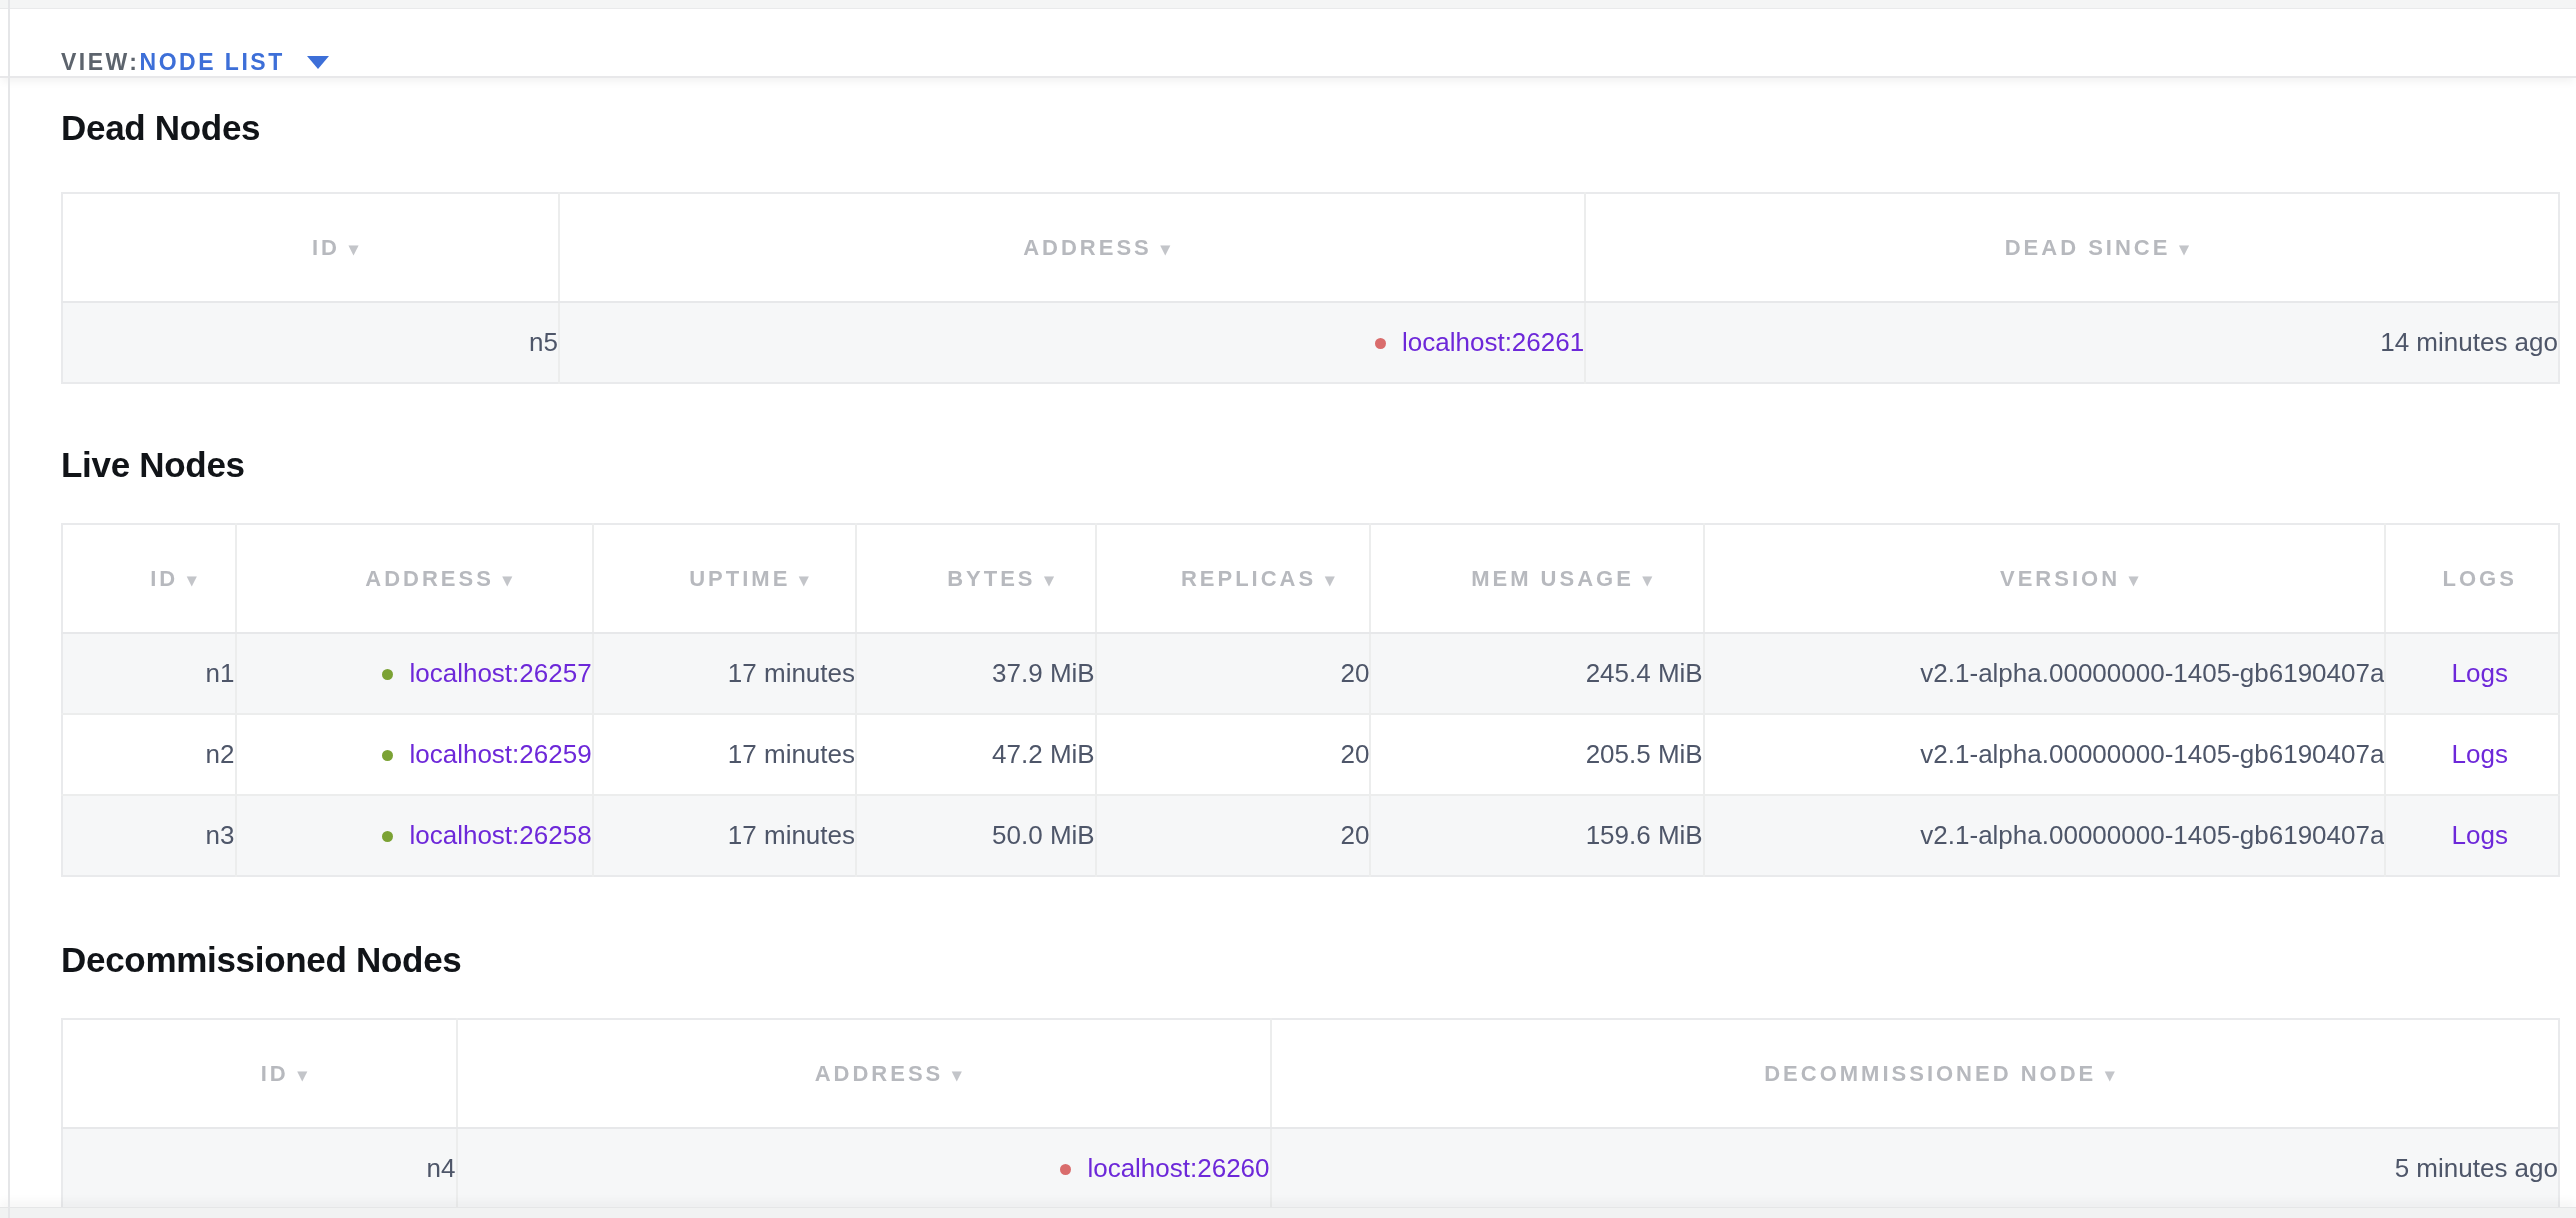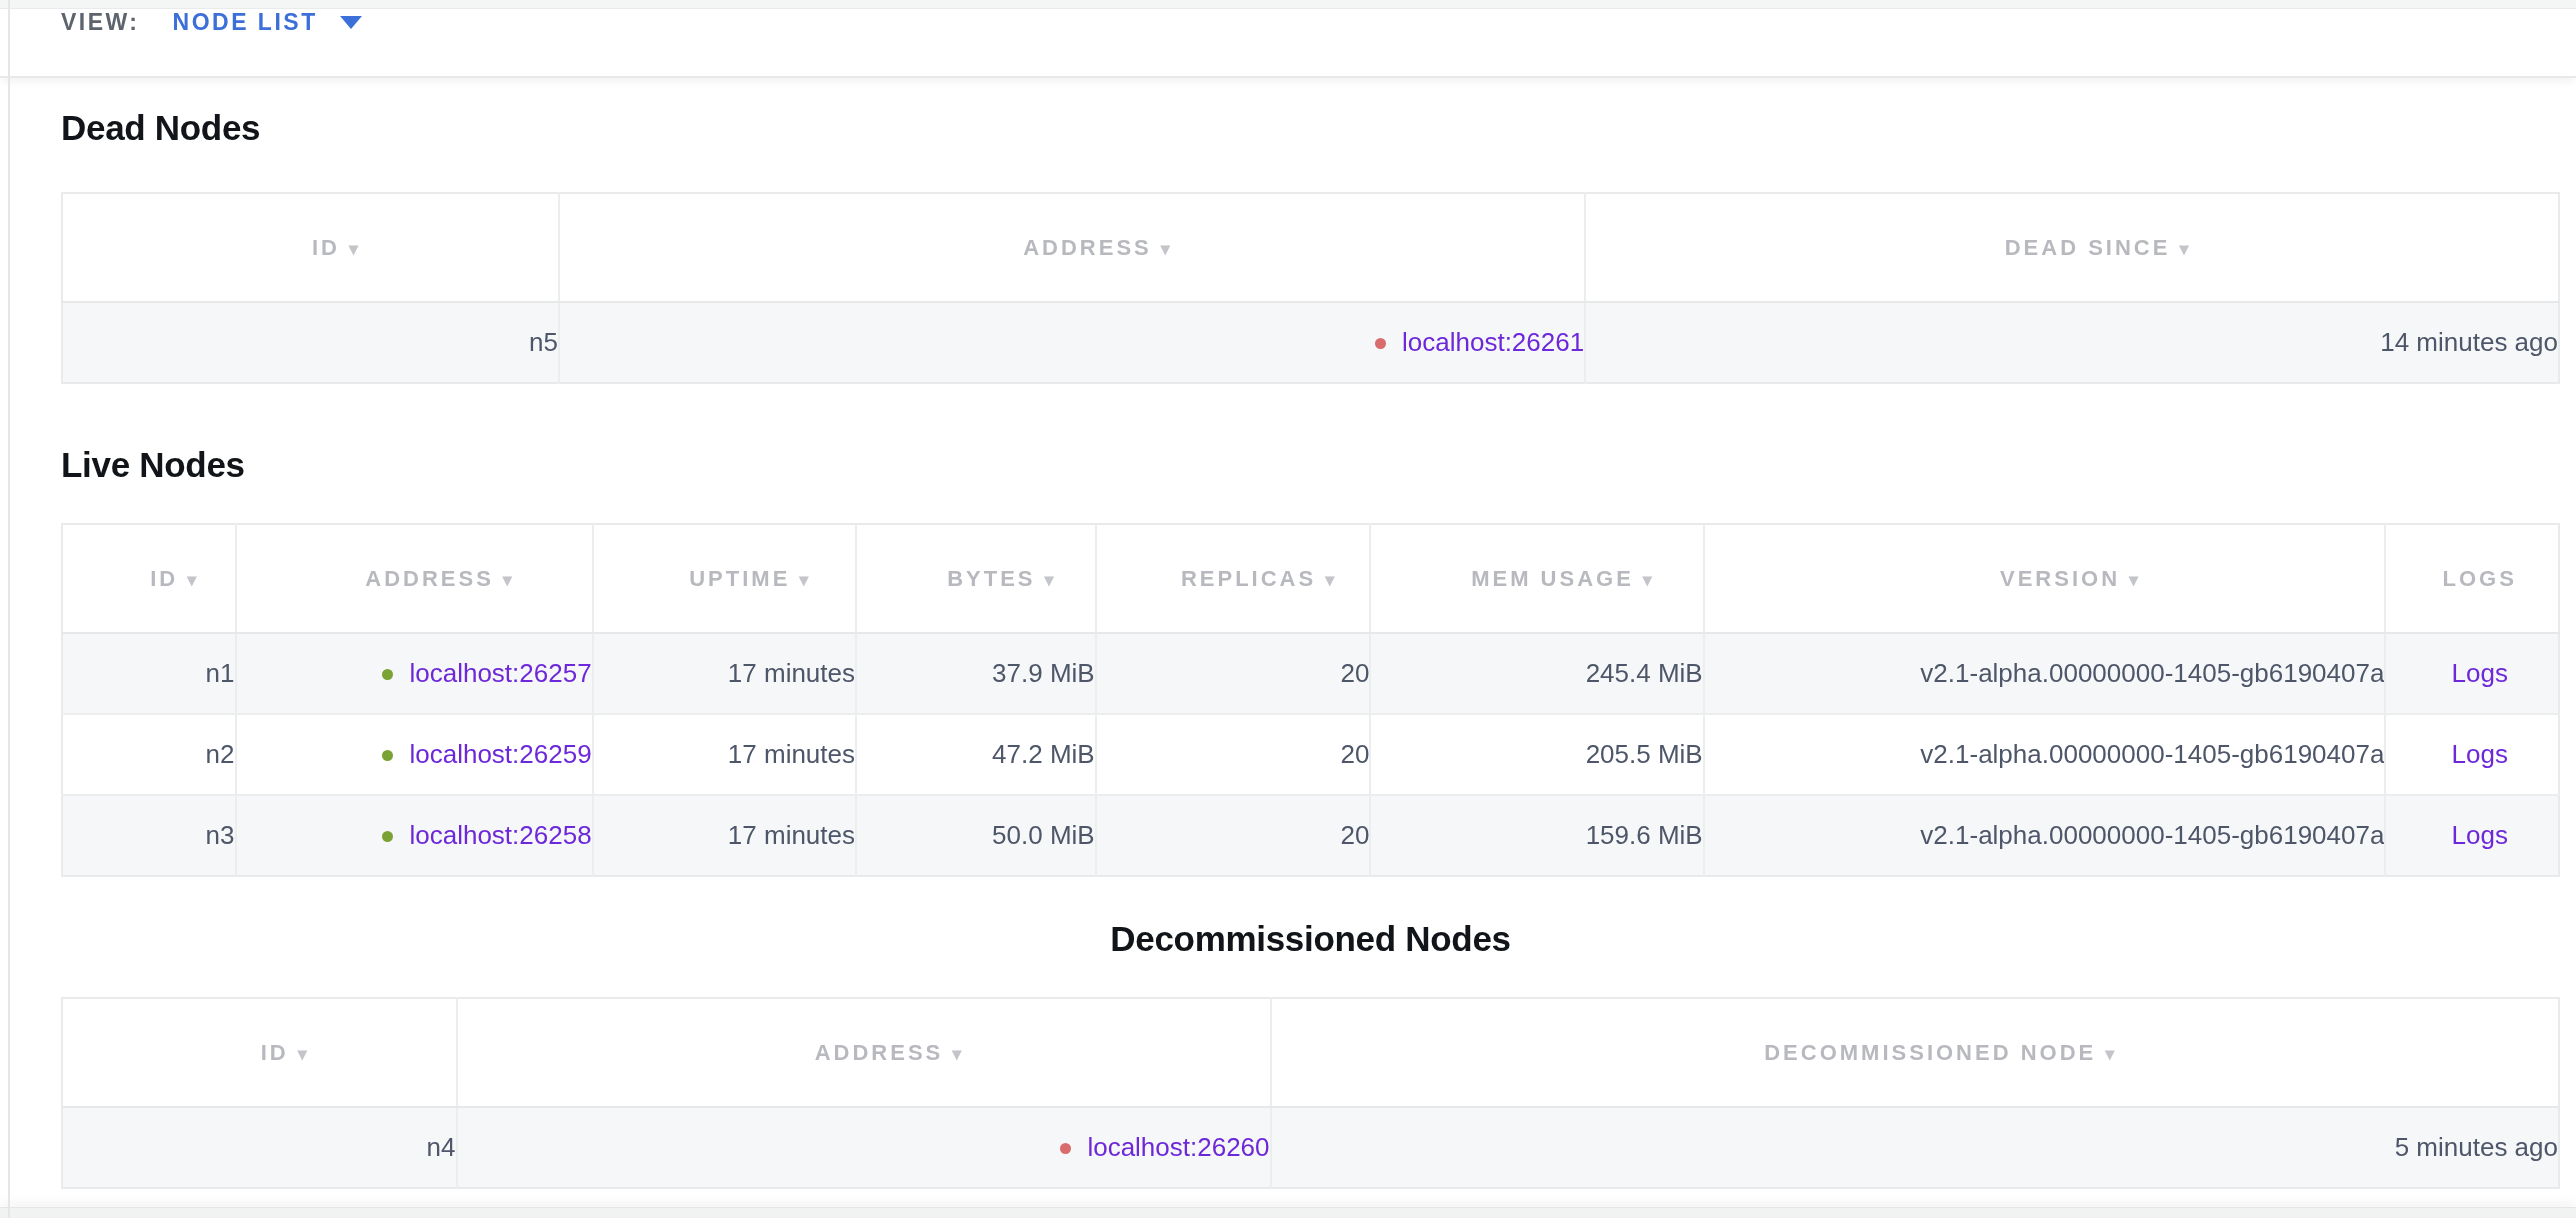--- a/index.html
+++ b/index.html
@@ -12,36 +12,36 @@
   .left-line { position:absolute; top:0; left:8px; width:2px; height:1219px;
                background:#e5e6e8; z-index:6; }
   .bottom-strip { position:absolute; bottom:0; left:0; width:2576px; height:11px;
                background:#f1f2f2; border-top:1px solid #e5e6e7;
                box-shadow:0 -6px 10px rgba(0,0,0,0.04); z-index:5; }
 
   
   .topbar { position:relative; margin-top:9px; height:69px; background:#fff;
             border-bottom:2px solid #e8e8ea;
             box-shadow:0 6px 8px -2px rgba(0,0,0,0.05);
-            display:flex; align-items:flex-start; padding-left:61px; z-index:4;gap:33px; }
+            display:flex; align-items:flex-end; padding-left:61px; z-index:4; }
   .view-label { font-size:23px; letter-spacing:2.5px; color:#5d646d; font-weight:bold; }
   .view-select { display:flex; align-items:center; cursor:pointer;
                  background:none; border:none; }
   .view-selected { font-size:23px; letter-spacing:2.5px; color:#3d6fd8; font-weight:bold; }
   .dd-arrow { width:0; height:0; margin-left:22px;
               border-left:11px solid transparent; border-right:11px solid transparent;
               border-top:13px solid #3d6fd8; }
 
   
   main { padding:0 16px 0 61px; }
   h2.section-title { font-size:35px; line-height:44px; font-weight:bold; color:#111418;
                      letter-spacing:-0.3px; }
   .sec-dead  h2 { margin-top:28px; }
   .sec-live  h2 { margin-top:59px; }
-  .sec-decom h2 { margin-top:40px;text-align:center; }
+  .sec-decom h2 { margin-top:61px; }
 
   table { width:2499px; border-collapse:collapse; table-layout:fixed;
           background:#fff; border:2px solid #e9eaec; }
   .sec-dead  table { margin-top:42px; }
   .sec-live  table { margin-top:36px; }
   .sec-decom table { margin-top:36px; }
 
   th { height:109px; text-align:center; vertical-align:middle; padding-left:52px;
        font-size:22px; font-weight:bold; letter-spacing:3px; color:#b7b9be;
        border-right:2px solid #eceded; border-bottom:2px solid #e7e8ea;

